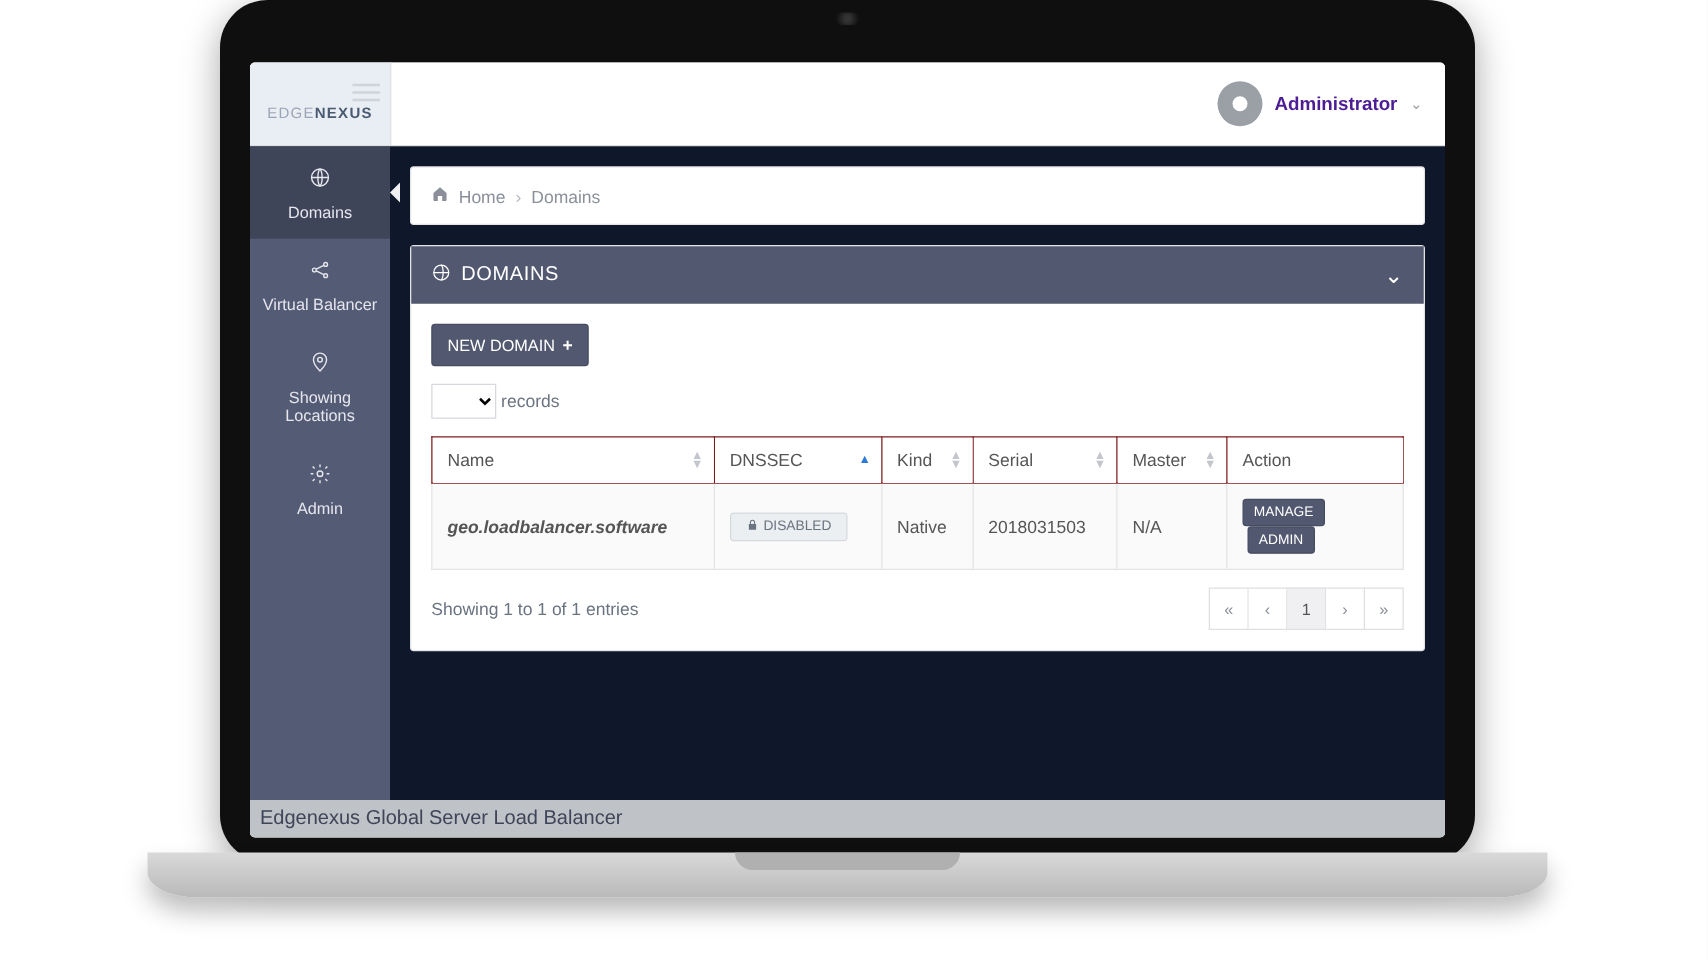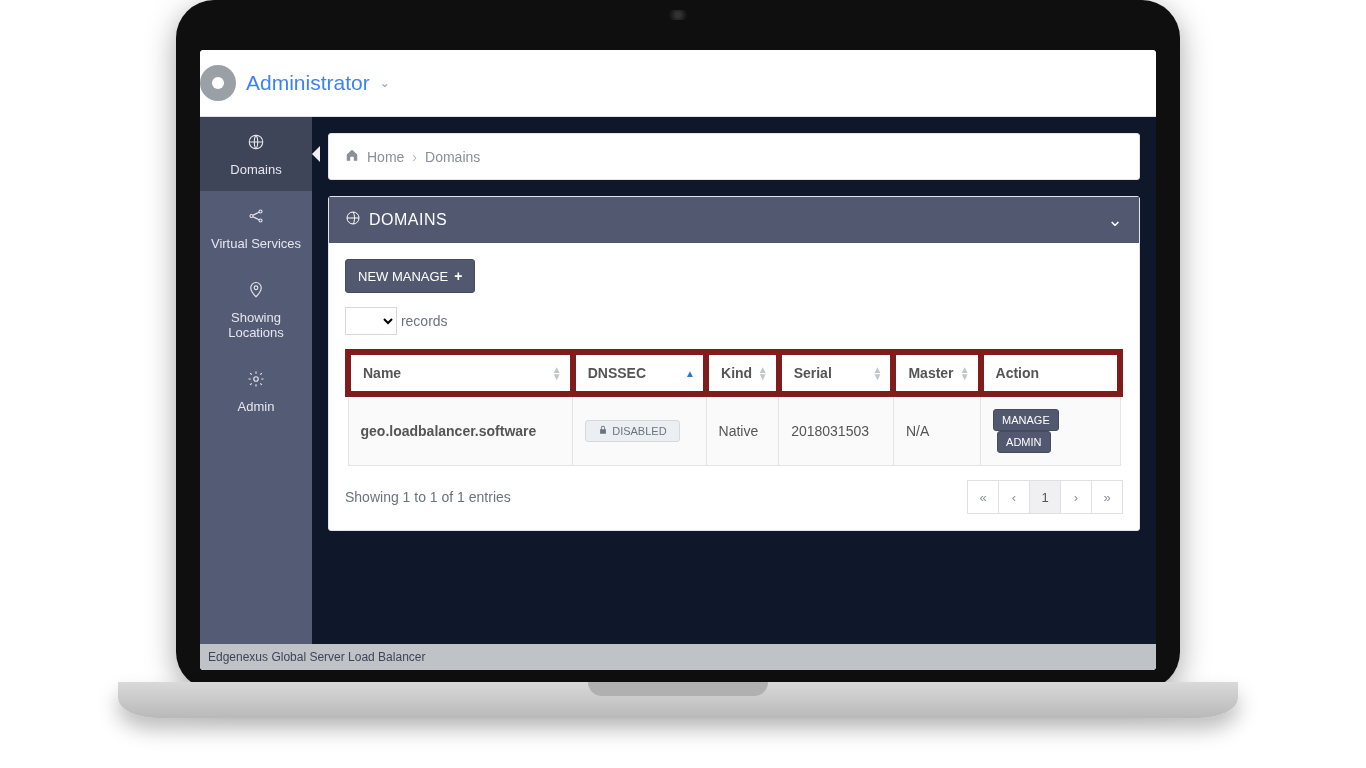--- a/index.html
+++ b/index.html
@@ -118,21 +118,21 @@
     display: flex;
     align-items: center;
     gap: 10px;
   }
   .avatar {
     width: 36px; height:36px; border-radius:50%;
     background:#9aa0a6;
     display:flex;align-items:center;justify-content:center;
   }
   .avatar-inner{ width:12px;height:12px;border-radius:50%;background:#fff; position:relative;}
-  .user-name { color:#3b82f6; font-size:21px;}
+  .user-name { color:#4c1d95; font-size:15px;font-weight:bold;}
   .chev { font-size:12px; color:#9aa0a6;}
   .body-row {
     flex: 1 1 auto;
     display: flex;
     min-height:0;
   }
   .sidebar {
     width: 112px;
     background: #545b74;
     display: flex;
@@ -243,23 +243,23 @@
     padding:0 8px;
   }
   table.data {
     width:100%;
     border-collapse:collapse;
     margin-top:14px;
     font-size:14px;
   }
   table.data th {
     text-align:left;
-    font-weight:700;
+    font-weight:400;
     color:#555;
-    border:6px solid #7f1d1d;
+    border:1px solid #7f1d1d;
     padding:10px 12px;
     background:#fff;
     position:relative;
   }
   table.data th .sort{
     position:absolute; right:8px; top:50%; transform:translateY(-50%);
     font-size:10px; color:#c3c6cc;
     line-height:7px;
   }
   table.data th.sorted .sort .asc{color:#2a7ad6;}
@@ -291,37 +291,47 @@
   .page-btn{
     border:1px solid #e0e0e4;background:#fff;color:#8a8f99;
     width:30px;height:32px;display:flex;align-items:center;justify-content:center;
     font-size:13px;cursor:pointer;
   }
   .page-btn.active{background:#f0f0f2;color:#555;}
   .page-btn + .page-btn{border-left:none;}
   .app-footer{
     background:#bfc2c6;
     color:#3f4559;
-    font-size:12px;
+    font-size:16px;
     padding:6px 8px;
   }
-  .bold{font-weight:600;}
+  .bold{font-weight:600;font-style:italic;}
   svg.icon{width:18px;height:18px;stroke:#e6e6ee;fill:none;stroke-width:1.5;}
 </style>
 </head>
 <body>
 
 <div class="stage">
   <div class="laptop-body">
     <div class="laptop-camera"></div>
     <div class="laptop-screen">
 
       <div class="app">
 
         <div class="topbar">
+          <div class="logo-area">
+            <div class="hamburger">
+              <span></span>
+                <span></span>
+                <span></span>
+            </div>
+            <div class="logo-text">
+              <span class="edge">EDGE</span><span class="nexus">NEXUS</span>
+            </div>
+          </div>
           <div class="user-area">
             <div class="avatar">
               <div class="avatar-inner"></div>
             </div>
             <span class="user-name">Administrator</span>
             <span class="chev">⌄</span>
           </div>
         </div>
 
         <div class="body-row">
@@ -337,21 +347,21 @@
             </div>
             <div class="side-item">
               <span class="side-icon">
                 <svg class="icon" viewBox="0 0 24 24">
                     <circle cx="6" cy="12" r="2"></circle>
                     <circle cx="18" cy="6" r="2"></circle>
                     <circle cx="18" cy="18" r="2"></circle>
                     <path d="M8 11l8-4M8 13l8 4"></path>
                   </svg>
               </span>
-              <span>Virtual Services</span>
+              <span>Virtual Balancer</span>
             </div>
             <div class="side-item">
               <span class="side-icon">
                 <svg class="icon" viewBox="0 0 24 24">
                     <path d="M12 21s-7-7-7-12a7 7 0 0 1 14 0c0 5-7 12-7 12z"></path>
                     <circle cx="12" cy="9" r="2.5"></circle>
                   </svg>
               </span>
               <span>Showing Locations</span>
             </div>
@@ -386,21 +396,21 @@
                         <circle cx="12" cy="12" r="9"></circle>
                         <path d="M3 12h18M12 3c3 3 3 15 0 18"></path>
                       </svg>
                   </span>
                   <span>DOMAINS</span>
                 </div>
                 <span style="font-size:18px">⌄</span>
               </div>
               <div class="panel-body">
                 <button class="btn-primary">
-                  <span>NEW MANAGE</span>
+                  <span>NEW DOMAIN</span>
                   <span class="plus">+</span>
                 </button>
 
                 <div class="controls-row">
                   <div>
                     <select class="len-select"></select>
                     <span>records</span>
                   </div>
                 </div>
 

